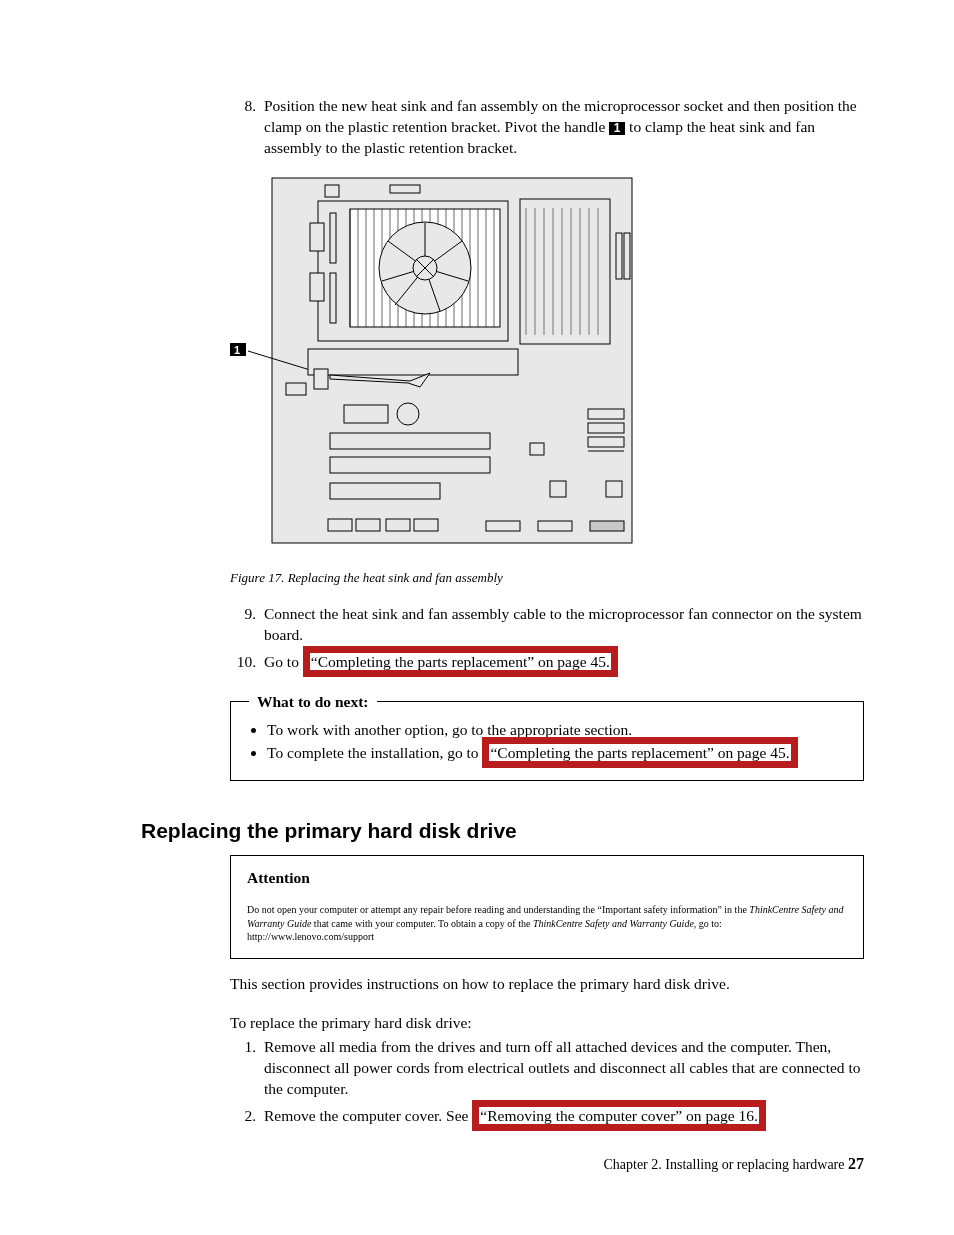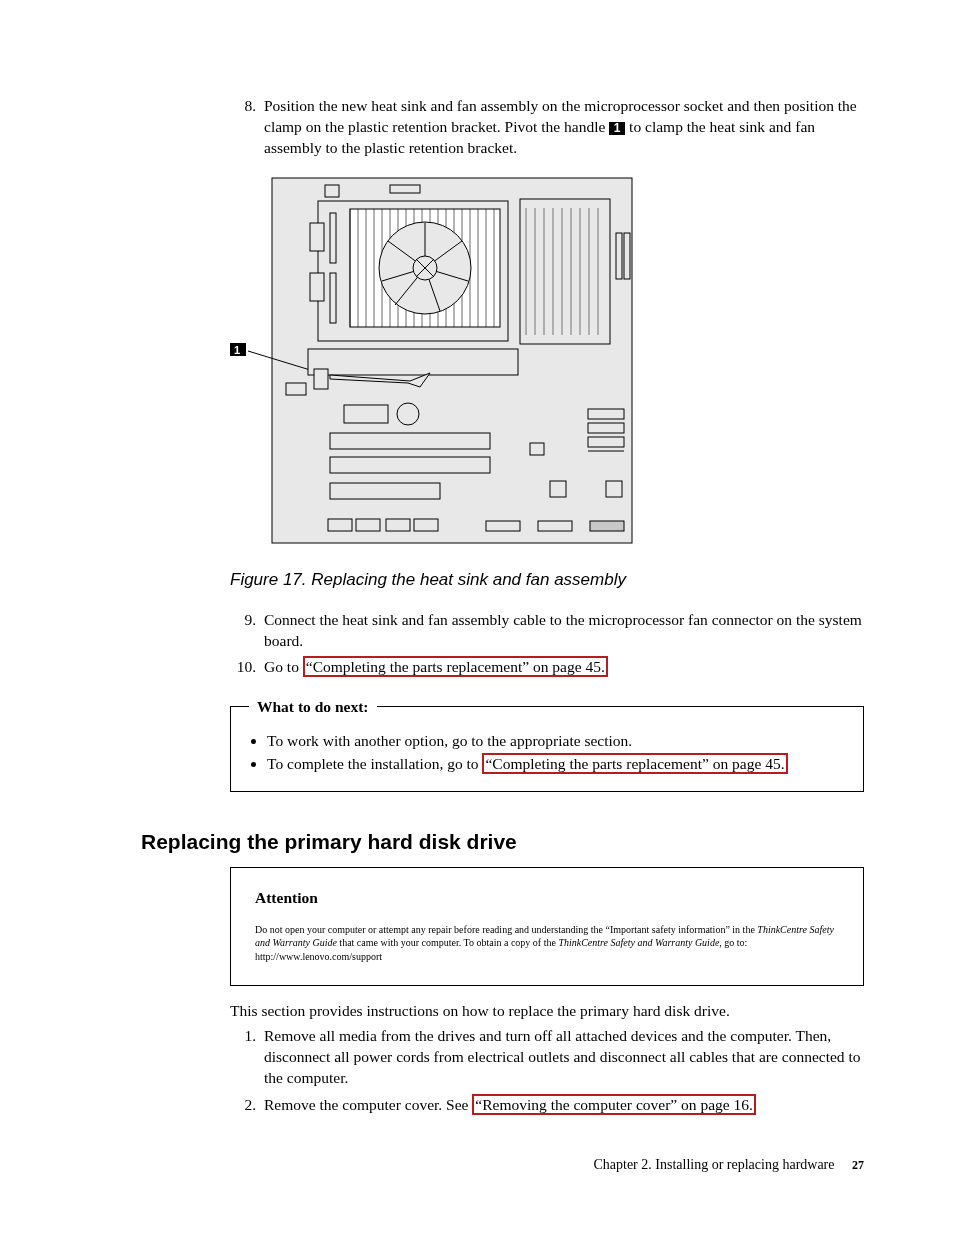--- a/index.html
+++ b/index.html
@@ -55,35 +55,35 @@
     text-align: center;
     vertical-align: baseline;
   }
   .figure-wrap {
     margin-top: 14px;
     margin-left: 140px;
     margin-bottom: 10px;
   }
   .figure-caption {
     font-style: italic;
-    font-family: Liberation Sans, sans-serif;
-    font-size: 17px;
+    font-family: Liberation Serif, serif;
+    font-size: 13px;
     margin-top: 10px;
     margin-bottom: 18px;
   }
   .xref {
-    border: 2px solid #b91c1c;
+    border: 7px solid #b91c1c;
     padding: 0 1px;
   }
   .wtd-box {
     border: 1px solid #000;
     margin-top: 28px;
     margin-left: 140px;
     position: relative;
-    padding: 20px 16px 14px 16px;
+    padding: 14px 16px 14px 16px;
   }
   .wtd-legend {
     position: absolute;
     top: -10px;
     left: 18px;
     background: #fff;
     padding: 0 8px;
     font-weight: bold;
   }
   .wtd-legend::before {
@@ -106,41 +106,40 @@
     font-family: Arial, Helvetica, sans-serif;
     font-weight: bold;
     font-size: 21px;
     margin-top: 36px;
     margin-bottom: 10px;
     margin-left: 51px;
   }
   .attention-box {
     border: 1px solid #000;
     margin-left: 140px;
-    padding: 16px;
+    padding: 8px;
   }
   .attention-title {
     font-weight: bold;
     padding: 4px 8px 14px 8px;
   }
   .attention-body {
     padding: 0 8px 6px 8px;
     font-size: 10px;
   }
   .italic { font-style: italic; }
   .footer {
     position: absolute;
     bottom: 60px;
     right: 90px;
     font-size: 14px;
   }
   .footer .pagenum {
     font-weight: bold;
-    font-size: 12px;
-    margin-left: 14px;
+    font-size: 16px;
   }
 </style>
 </head>
 <body>
 
 <div class="page">
 
   <div class="content">
     <ol class="numlist">
       <li>
@@ -284,20 +283,21 @@
   <h2 class="section-title">Replacing the primary hard disk drive</h2>
 
   <div class="attention-box">
     <div class="attention-title">Attention</div>
     <div class="attention-body">
       <span>Do not open your computer or attempt any repair before reading and understanding the “Important safety information” in the </span><span class="italic">ThinkCentre Safety and Warranty Guide</span><span> that came with your computer. To obtain a copy of the </span><span class="italic">ThinkCentre Safety and Warranty Guide</span><span>, go to: http://www.lenovo.com/support</span>
     </div>
   </div>
 
   <div class="content" style="margin-top:15px;">This section provides instructions on how to replace the primary hard disk drive.</div>
+  <div class="content" style="margin-top:18px;">To replace the primary hard disk drive:</div>
 
   <div class="content" style="margin-top:4px;">
     <ol class="numlist">
       <li>
         <span class="num">1.</span>
         <span class="body">Remove all media from the drives and turn off all attached devices and the computer. Then, disconnect all power cords from electrical outlets and disconnect all cables that are connected to the computer.</span>
       </li>
       <li>
         <span class="num">2.</span>
         <span class="body">

